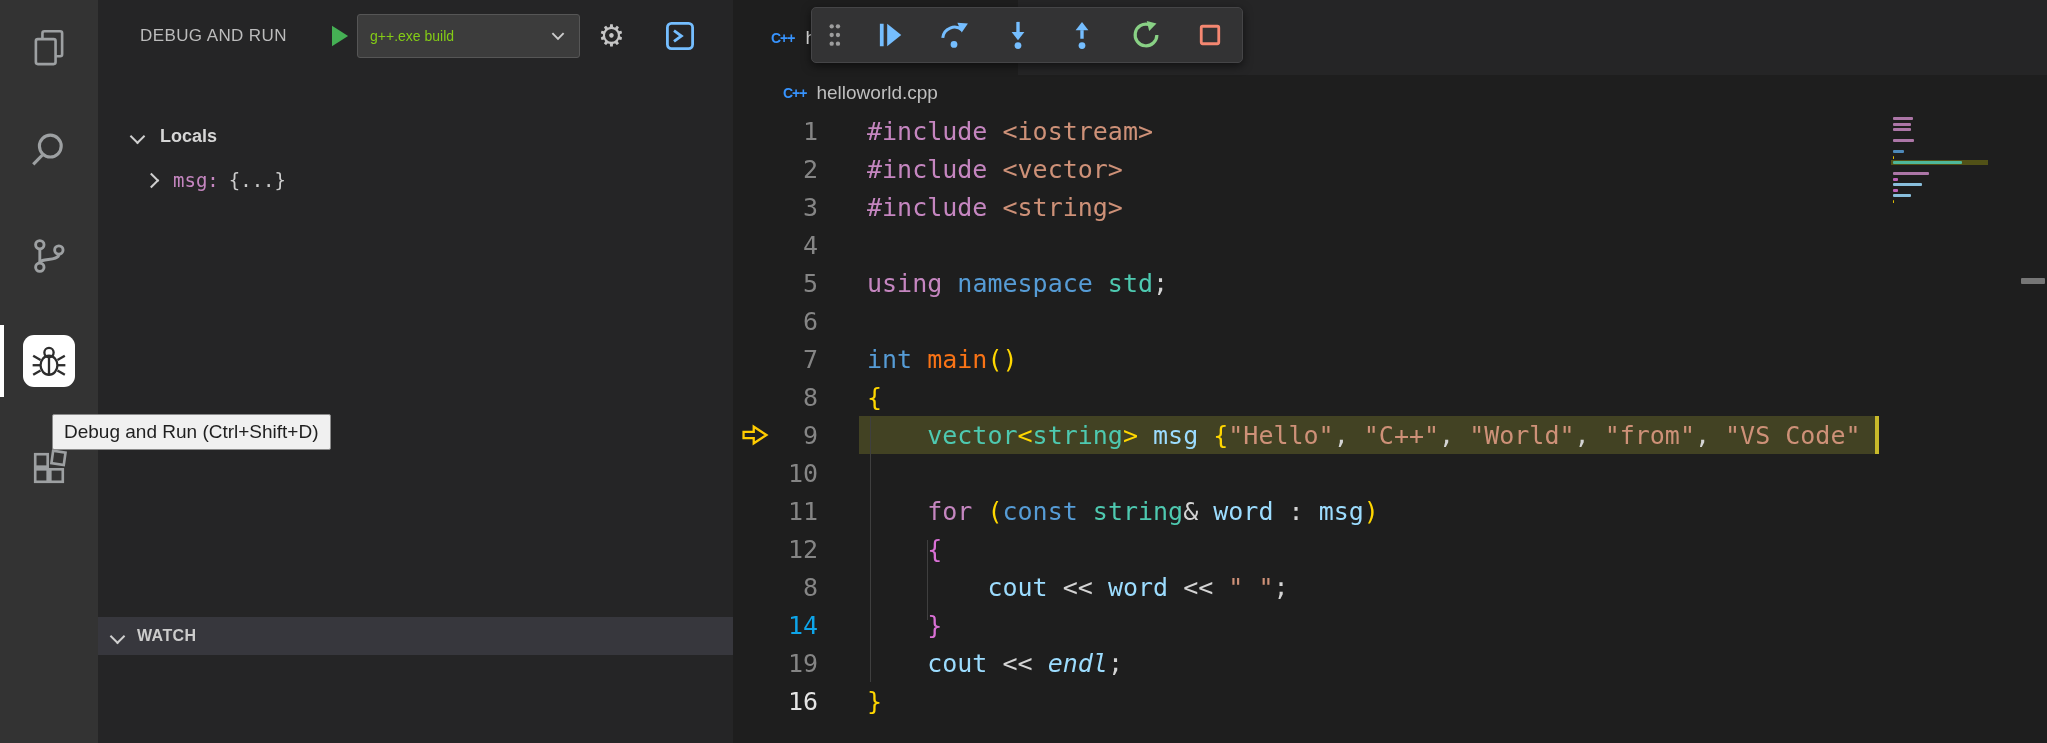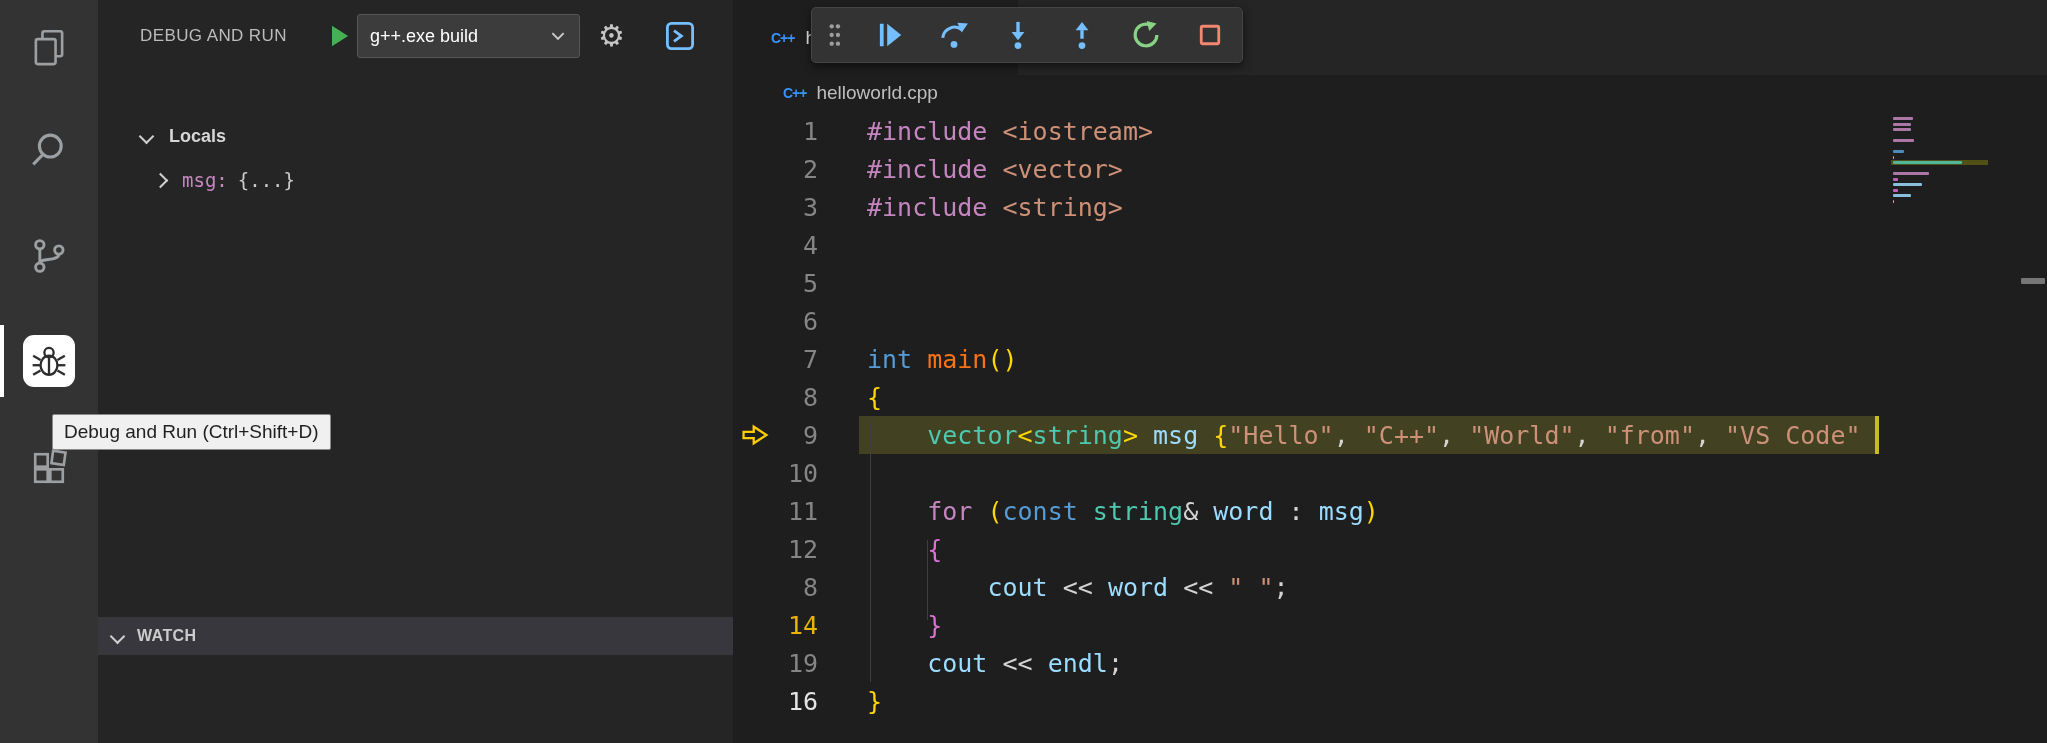--- a/index.html
+++ b/index.html
@@ -15,35 +15,35 @@
   .ab-item{position:absolute;left:0;width:98px;height:86px;display:flex;align-items:center;justify-content:center}
   #active-indicator{position:absolute;left:0;top:325px;width:4px;height:72px;background:#ffffff}
   .bug-badge{width:52px;height:52px;background:#ffffff;border-radius:11px;display:flex;align-items:center;justify-content:center}
 
   
   #sidebar{position:absolute;left:98px;top:0;width:635px;height:743px;background:#252526}
   #sidebar-header{position:absolute;left:0;top:0;width:635px;height:75px}
   #sidebar-title{position:absolute;left:42px;top:26px;font-size:17px;letter-spacing:.4px;color:#bcbcbc}
   #start-debug{position:absolute;left:226px;top:21px;width:30px;height:32px}
   #config-dropdown{position:absolute;left:259px;top:14px;width:223px;height:44px;background:#3c3c3c;border:1px solid #565656;border-radius:3px;display:flex;align-items:center;justify-content:space-between;padding:0 12px;box-sizing:border-box;cursor:pointer}
-  #config-dropdown .dd-label{font-size:18px;color:#ffffff;white-space:nowrap}
+  #config-dropdown .dd-label{font-size:14px;color:#84cc16;white-space:nowrap}
   #gear{position:absolute;left:500px;top:18px;font-size:30px;line-height:36px;font-family:"DejaVu Sans",sans-serif;cursor:pointer}
   #console-btn{position:absolute;left:566px;top:20px;cursor:pointer}
 
   .section-header{position:absolute;left:0;width:635px;height:37px;background:#37373d;display:flex;align-items:center}
   .sec-label{font-size:16px;font-weight:bold;color:#cccccc;letter-spacing:.4px;margin-left:14px}
   #variables-header{top:75px}
   #watch-header{top:617px;height:38px}
 
   .chev{width:9px;height:9px;border-right:2px solid #cfcfcf;border-bottom:2px solid #cfcfcf;display:inline-block;flex:none}
   .chev.down{transform:rotate(45deg)}
   .chev.right{transform:rotate(-45deg)}
   .section-header .chev{margin-left:14px}
 
-  .tree-row{position:absolute;left:13px;width:635px;height:44px;display:flex;align-items:center;cursor:pointer}
+  .tree-row{position:absolute;left:4px;width:635px;height:44px;display:flex;align-items:center;cursor:pointer}
   #locals-row{top:114px}
   #locals-row .chev{margin-left:30px}
   #locals-row .scope-label{font-size:18px;font-weight:bold;color:#d6d6d6;margin-left:17px}
   #msg-row{top:158px}
   #msg-row .chev{margin-left:44px}
   .var-name{font-size:19px;margin-left:16px;font-family:"DejaVu Sans Mono","Liberation Mono",monospace}
   .var-value{font-size:19px;color:#cccccc;margin-left:10px;font-family:"DejaVu Sans Mono","Liberation Mono",monospace}
 
   
   #editor{position:absolute;left:733px;top:0;width:1314px;height:743px;background:#1e1e1e}
@@ -271,20 +271,21 @@
         <span class="ltext"><span style="color: rgb(197, 134, 192);">#include</span><span style="color: rgb(212, 212, 212);"> </span><span style="color: rgb(206, 145, 120);">&lt;string&gt;</span></span>
       </div>
       <div class="code-row">
         <span class="glyph"></span>
         <span class="lnum" style="color: rgb(133, 133, 133);">4</span>
         <span class="ltext"></span>
       </div>
       <div class="code-row">
         <span class="glyph"></span>
         <span class="lnum" style="color: rgb(133, 133, 133);">5</span>
+        <span class="ltext"><span style="color: rgb(197, 134, 192);">using</span><span style="color: rgb(212, 212, 212);"> </span><span style="color: rgb(86, 156, 214);">namespace</span><span style="color: rgb(212, 212, 212);"> </span><span style="color: rgb(78, 201, 176);">std</span><span style="color: rgb(212, 212, 212);">;</span></span>
       </div>
       <div class="code-row">
         <span class="glyph"></span>
         <span class="lnum" style="color: rgb(133, 133, 133);">6</span>
         <span class="ltext"></span>
       </div>
       <div class="code-row">
         <span class="glyph"></span>
         <span class="lnum" style="color: rgb(133, 133, 133);">7</span>
         <span class="ltext"><span style="color: rgb(86, 156, 214);">int</span><span style="color: rgb(212, 212, 212);"> </span><span style="color: #f97316;">main</span><span style="color: rgb(255, 215, 0);">()</span></span>
@@ -314,27 +315,27 @@
         <span class="lnum" style="color: rgb(133, 133, 133);">12</span>
         <span class="ltext"><span style="color: rgb(212, 212, 212);">    </span><span style="color: rgb(218, 112, 214);">{</span></span>
       </div>
       <div class="code-row">
         <span class="glyph"></span>
         <span class="lnum" style="color: rgb(133, 133, 133);">8</span>
         <span class="ltext"><span style="color: rgb(212, 212, 212);">        </span><span style="color: rgb(156, 220, 254);">cout</span><span style="color: rgb(212, 212, 212);"> </span><span style="color: rgb(212, 212, 212);">&lt;&lt;</span><span style="color: rgb(212, 212, 212);"> </span><span style="color: rgb(156, 220, 254);">word</span><span style="color: rgb(212, 212, 212);"> </span><span style="color: rgb(212, 212, 212);">&lt;&lt;</span><span style="color: rgb(212, 212, 212);"> </span><span style="color: rgb(206, 145, 120);">" "</span><span style="color: rgb(212, 212, 212);">;</span></span>
       </div>
       <div class="code-row">
         <span class="glyph"></span>
-        <span class="lnum" style="color: #eab308; text-align: right;">14</span>
+        <span class="lnum" style="color: #0ea5e9; text-align: right;">14</span>
         <span class="ltext"><span style="color: rgb(212, 212, 212);">    </span><span style="color: rgb(218, 112, 214);">}</span></span>
       </div>
       <div class="code-row">
         <span class="glyph"></span>
         <span class="lnum" style="color: rgb(133, 133, 133);">19</span>
-        <span class="ltext"><span style="color: rgb(212, 212, 212);">    </span><span style="color: rgb(156, 220, 254);">cout</span><span style="color: rgb(212, 212, 212);"> </span><span style="color: rgb(212, 212, 212);">&lt;&lt;</span><span style="color: rgb(212, 212, 212);"> </span><span style="color: rgb(156, 220, 254);">endl</span><span style="color: rgb(212, 212, 212);">;</span></span>
+        <span class="ltext"><span style="color: rgb(212, 212, 212);">    </span><span style="color: rgb(156, 220, 254);">cout</span><span style="color: rgb(212, 212, 212);"> </span><span style="color: rgb(212, 212, 212);">&lt;&lt;</span><span style="color: rgb(212, 212, 212);"> </span><span style="color: rgb(156, 220, 254); font-style: italic;">endl</span><span style="color: rgb(212, 212, 212);">;</span></span>
       </div>
       <div class="code-row">
         <span class="glyph"></span>
         <span class="lnum" style="color: #e5e5e5;">16</span>
         <span class="ltext"><span style="color: rgb(255, 215, 0);">}</span></span>
       </div>
     </div>
 
   <svg id="debug-arrow" width="28" height="26" viewBox="0 0 22 18" fill="none" stroke="#FFCC00" stroke-width="1.8" style="top: 422px; stroke: rgb(255, 204, 0);">
     <path d="M2 6.5 H10 V2.5 L20 9 L10 15.5 V11.5 H2 Z"></path>

